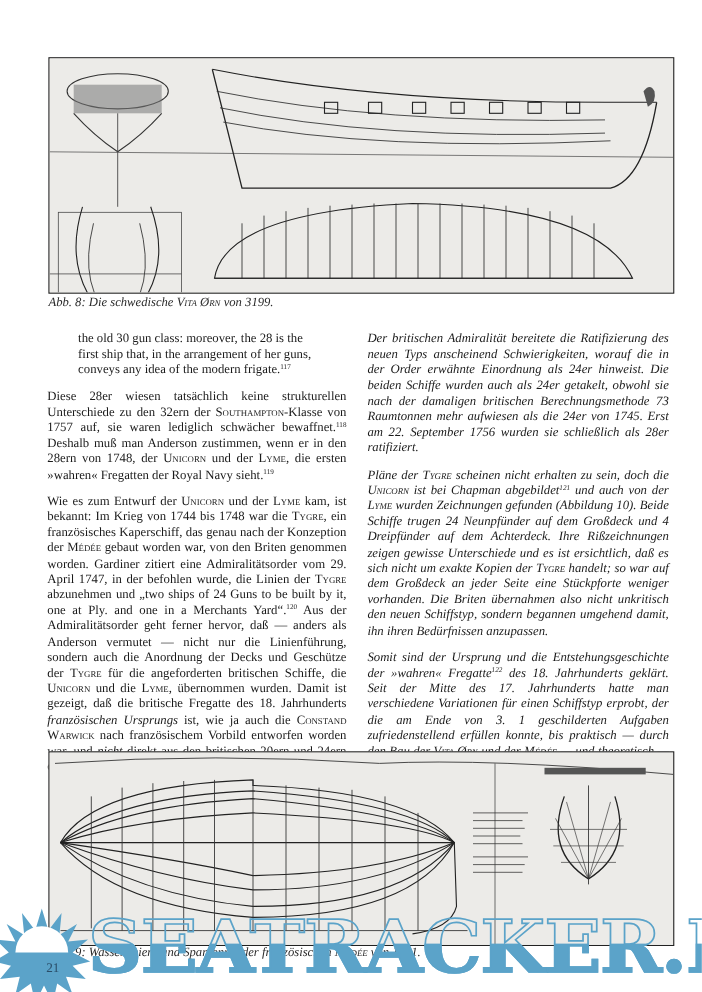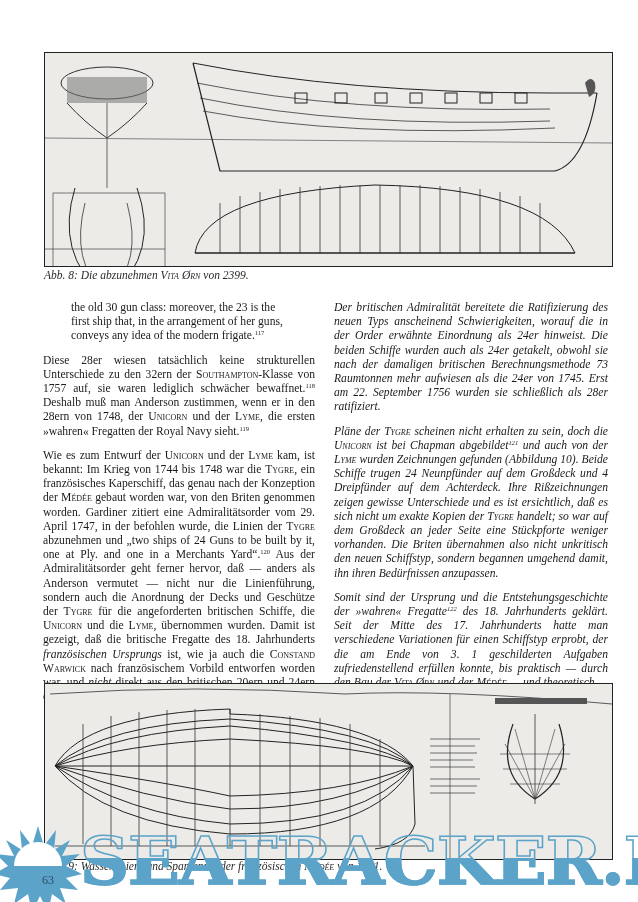--- a/index.html
+++ b/index.html
@@ -71,25 +71,25 @@
       <line x1="415" y1="134" x2="415" y2="200"></line>
         <line x1="435" y1="136" x2="435" y2="200"></line>
       <line x1="455" y1="139" x2="455" y2="200"></line>
         <line x1="475" y1="143" x2="475" y2="200"></line>
       <line x1="495" y1="150" x2="495" y2="200"></line>
     </g>
     <line x1="150" y1="200" x2="530" y2="200" stroke="#222" stroke-width="1"></line>
   </svg>
 </div>
 <div class="caption" style="left:44px; top:269px;">
-  <span>Abb. 8: Die abzunehmen </span><span class="sc">Vita Ørn</span><span> von 2399.</span>
+  <span>Abb. 8: Die schwedische </span><span class="sc">Vita Ørn</span><span> von 3199.</span>
 </div>
 
 <div class="col" style="left:43px; top:301px; width:272px;">
-  <p class="quote"><span>the old 30 gun class: moreover, the 23 is the first ship that, in the arrangement of her guns, conveys any idea of the modern frigate.</span><sup>117</sup></p>
+  <p class="quote"><span>the old 30 gun class: moreover, the 28 is the first ship that, in the arrangement of her guns, conveys any idea of the modern frigate.</span><sup>117</sup></p>
   <p><span>Diese 28er wiesen tatsächlich keine strukturellen Unterschiede zu den 32ern der </span><span class="sc">Southampton</span><span>-Klasse von 1757 auf, sie waren lediglich schwächer bewaffnet.</span><sup>118</sup><span> Deshalb muß man Anderson zustimmen, wenn er in den 28ern von 1748, der </span><span class="sc">Unicorn</span><span> und der </span><span class="sc">Lyme</span><span>, die ersten »wahren« Fregatten der Royal Navy sieht.</span><sup>119</sup></p>
   <p><span>Wie es zum Entwurf der </span><span class="sc">Unicorn</span><span> und der </span><span class="sc">Lyme</span><span> kam, ist bekannt: Im Krieg von 1744 bis 1748 war die </span><span class="sc">Tygre</span><span>, ein französisches Kaperschiff, das genau nach der Konzeption der </span><span class="sc">Médée</span><span> gebaut worden war, von den Briten genommen worden. Gardiner zitiert eine Admiralitätsorder vom 29. April 1747, in der befohlen wurde, die Linien der </span><span class="sc">Tygre</span><span> abzunehmen und „two ships of 24 Guns to be built by it, one at Ply. and one in a Merchants Yard“.</span><sup>120</sup><span> Aus der Admiralitätsorder geht ferner hervor, daß — anders als Anderson vermutet — nicht nur die Linienführung, sondern auch die Anordnung der Decks und Geschütze der </span><span class="sc">Tygre</span><span> für die angeforderten britischen Schiffe, die </span><span class="sc">Unicorn</span><span> und die </span><span class="sc">Lyme</span><span>, übernommen wurden. Damit ist gezeigt, daß die britische Fregatte des 18. Jahrhunderts </span><em>französischen Ursprungs</em><span> ist, wie ja auch die </span><span class="sc">Constand Warwick</span><span> nach französischem Vorbild entworfen worden war, und </span><em>nicht</em><span> direkt aus den britischen 20ern und 24ern entwickelt wurde.</span></p>
 </div>
 
 <div class="col" style="left:334px; top:301px; width:274px;font-style:italic;">
   <p>Der britischen Admiralität bereitete die Ratifizierung des neuen Typs anscheinend Schwierigkeiten, worauf die in der Order erwähnte Einordnung als 24er hinweist. Die beiden Schiffe wurden auch als 24er getakelt, obwohl sie nach der damaligen britischen Berechnungsmethode 73 Raumtonnen mehr aufwiesen als die 24er von 1745. Erst am 22. September 1756 wurden sie schließlich als 28er ratifiziert.</p>
   <p><span>Pläne der </span><span class="sc">Tygre</span><span> scheinen nicht erhalten zu sein, doch die </span><span class="sc">Unicorn</span><span> ist bei Chapman abgebildet</span><sup>121</sup><span> und auch von der </span><span class="sc">Lyme</span><span> wurden Zeichnungen gefunden (Abbildung 10). Beide Schiffe trugen 24 Neunpfünder auf dem Großdeck und 4 Dreipfünder auf dem Achterdeck. Ihre Rißzeichnungen zeigen gewisse Unterschiede und es ist ersichtlich, daß es sich nicht um exakte Kopien der </span><span class="sc">Tygre</span><span> handelt; so war auf dem Großdeck an jeder Seite eine Stückpforte weniger vorhanden. Die Briten übernahmen also nicht unkritisch den neuen Schiffstyp, sondern begannen umgehend damit, ihn ihren Bedürfnissen anzupassen.</span></p>
   <p><span>Somit sind der Ursprung und die Entstehungsgeschichte der »wahren« Fregatte</span><sup>122</sup><span> des 18. Jahrhunderts geklärt. Seit der Mitte des 17. Jahrhunderts hatte man verschiedene Variationen für einen Schiffstyp erprobt, der die am Ende von 3. 1 geschilderten Aufgaben zufriedenstellend erfüllen konnte, bis praktisch — durch den Bau der </span><span class="sc">Vita Ørn</span><span> und der </span><span class="sc">Médée</span><span> — und theoretisch — durch das Konzept von</span></p>
 </div>
 
@@ -150,13 +150,13 @@
   <span>Abb. 9: Wasserlinien- und Spantenriß der französischen </span><span class="sc">Médée</span><span> von 1741.</span>
 </div>
 
 <svg class="watermark" viewBox="0 0 638 94">
   <g transform="translate(38,62)">
     <polygon fill="#5ba3c9" points="0,-44 6,-24 18,-40 16,-20 32,-30 24,-14 42,-16 28,-4 44,4 28,8 40,20 22,18 28,34 14,24 10,42 2,26 -6,42 -10,24 -24,34 -20,18 -38,20 -28,8 -44,4 -30,-4 -42,-16 -24,-14 -32,-30 -16,-20 -18,-40 -6,-24"></polygon>
     <path d="M-24,-4 A24,24 0 0,1 24,-4 Z" fill="#ffffff"></path>
   </g>
 </svg>
 <div class="wm-text">SEATRACKER.RU</div>
-<div class="page-num">63</div>
+<div class="page-num">21</div>
 
 </body></html>

